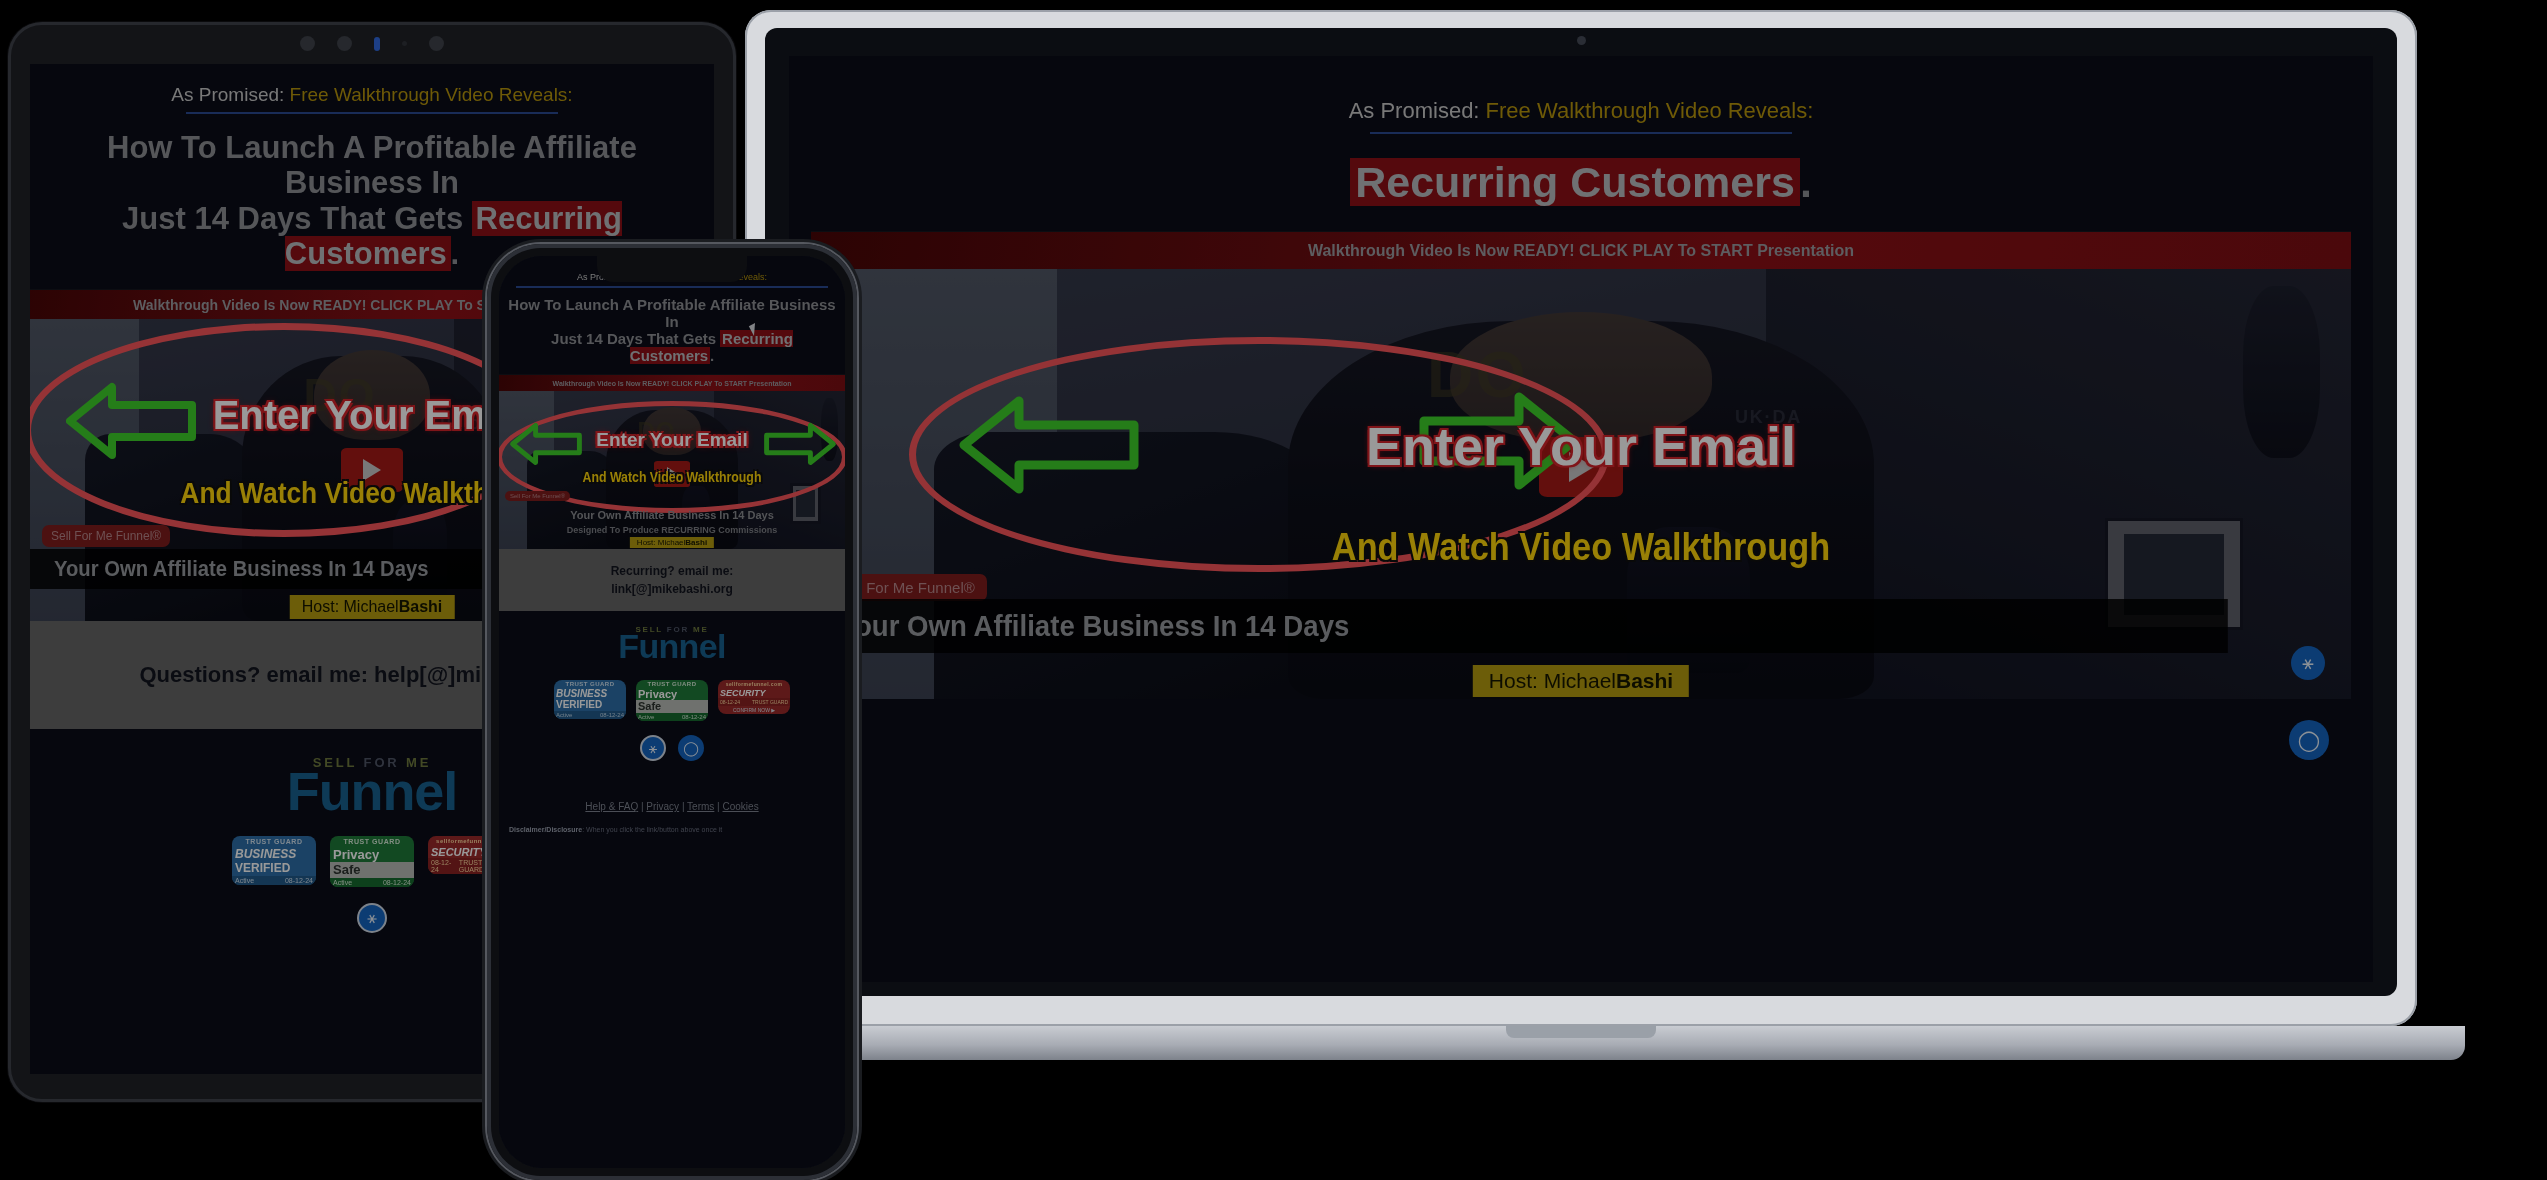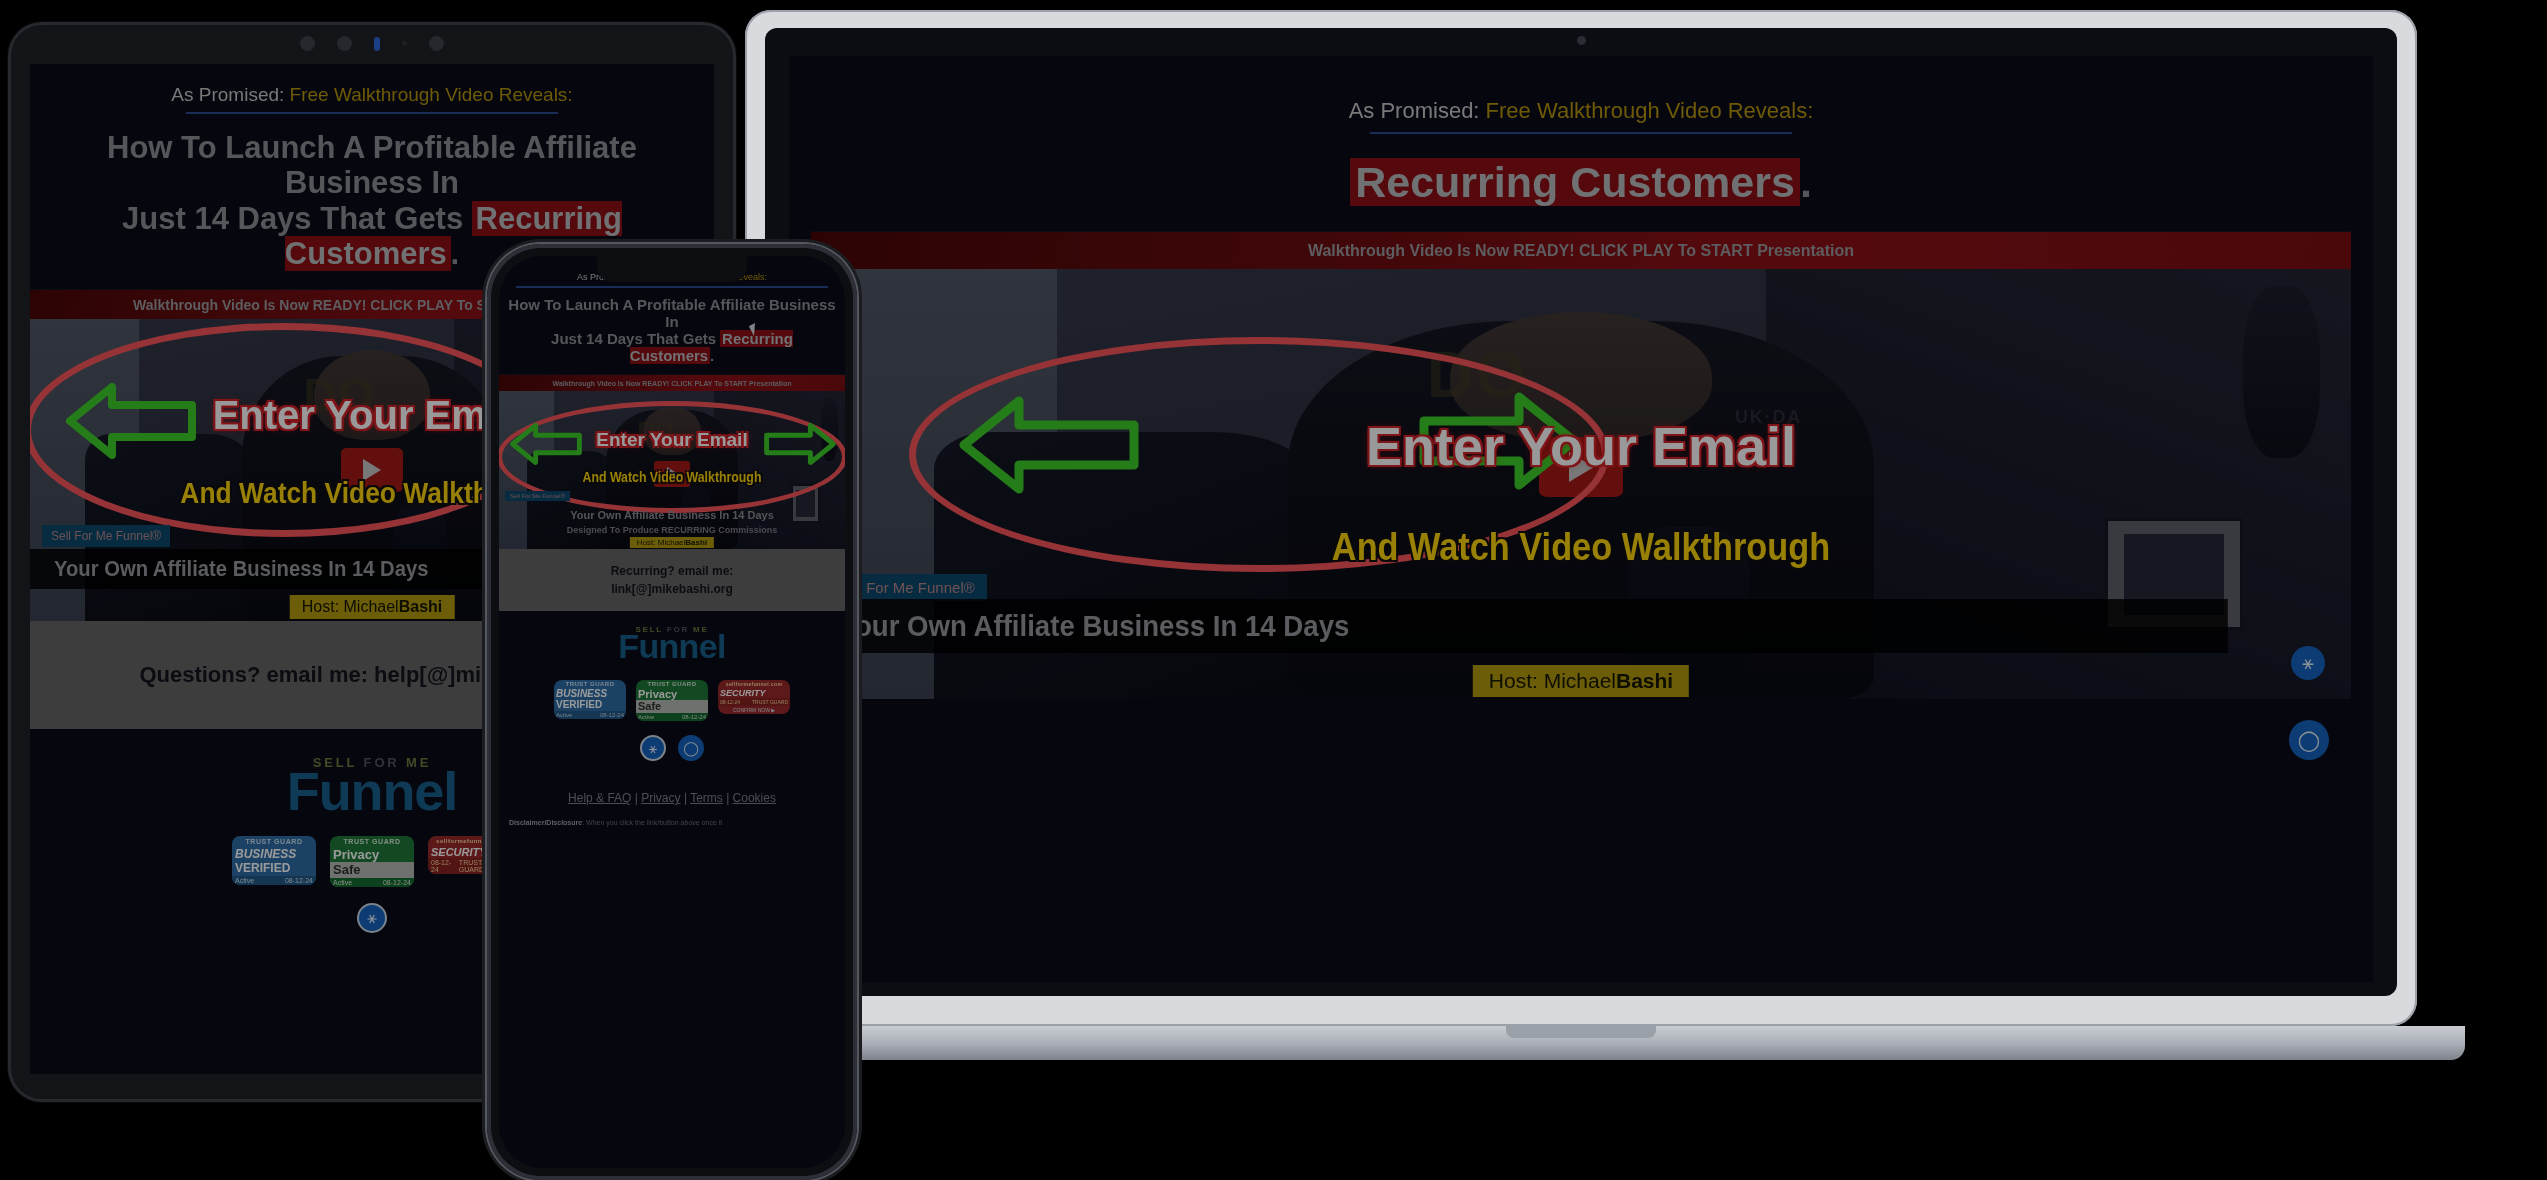--- a/index.html
+++ b/index.html
@@ -70,22 +70,22 @@
 
   .enter-email { position:absolute; left:0; right:0; text-align:center;
      color:#ffffff; font-weight:bold;
      text-shadow: -2px -2px 0 #d6232a, 2px -2px 0 #d6232a, -2px 2px 0 #d6232a,
                   2px 2px 0 #d6232a, 0 0 6px rgba(200,20,25,.9); }
   .watch-walk { position:absolute; left:0; right:0; text-align:center;
      color:#ffd60a; font-weight:bold; font-stretch:condensed;
      transform:scaleX(.88); transform-origin:center;
      text-shadow: -2px -2px 0 #101010, 2px -2px 0 #101010, -2px 2px 0 #101010, 2px 2px 0 #101010; }
 
-  .sfm-badge { position:absolute; background:#0c4a6e; color:#b7878a;
-     display:flex; align-items:center; }
+  .sfm-badge { position:absolute; background:#7f1d1d; color:#b7878a;
+     display:flex; align-items:center;border-radius:7px; }
   .own-aff { position:absolute; left:0; right:0; background:rgba(0,0,0,.82);
      color:#97999e; font-weight:bold; font-stretch:condensed; transform:scaleX(.92);
      transform-origin:left center; }
   .own-aff2 { position:absolute; left:0; right:0; color:#8b8d91;
      font-weight:bold; text-align:center; }
   .host { position:absolute; background:#b49b10; color:#171700;
      display:flex; align-items:center; justify-content:center; }
   .host b { font-weight:bold; }
 
   
@@ -477,21 +477,21 @@
                 </div>
                 <div style="font-size:5px; color:#d8dde6; text-align:center; padding:1px 0;">CONFIRM NOW ▶</div>
               </div>
             </div>
 
             <div class="a11y-row" style="gap:12px; margin-top:14px;">
               <div class="circ outline" style="width:26px;height:26px;font-size:14px;">⚹</div>
               <div class="circ" style="width:26px;height:26px;font-size:14px;">◯</div>
             </div>
 
-            <div class="flinks" style="margin-top:30px; font-size:12px;">
+            <div class="flinks" style="margin-top:40px; font-size:10px;">
               <a href="#">Help &amp; FAQ</a><span> | </span><a href="#">Privacy</a><span> | </span><a href="#">Terms</a><span> | </span><a href="#">Cookies</a>
             </div>
 
             <div class="disclaim" style="margin-top:14px; font-size:7px; padding:0 10px;">
               <b>Disclaimer/Disclosure</b><span>: When you click the link/button above once it</span>
             </div>
           </div>
         </div>
         <div class="dim"></div>
       </div>

